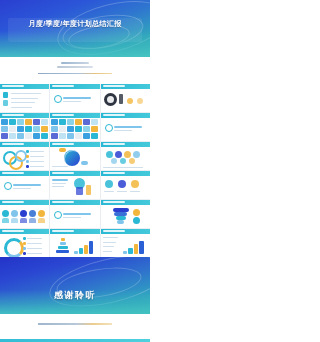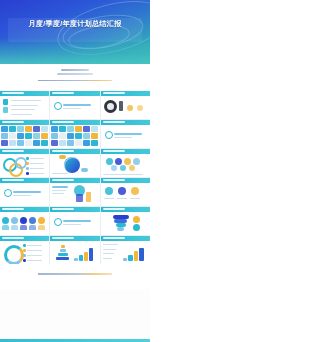--- a/index.html
+++ b/index.html
@@ -5,21 +5,21 @@
   html,body{margin:0;padding:0;}
   body{
     width:150px;height:342px;overflow:hidden;
     background:#ffffff;
     font-family:"Liberation Sans","DejaVu Sans",sans-serif;
     -webkit-font-smoothing:antialiased;
   }
   .page{position:relative;width:150px;height:342px;overflow:hidden;background:#fdfdfd;}
 
   
-  .cover{position:relative;width:150px;height:64px;overflow:hidden;
+  .cover{position:relative;width:150px;height:57px;overflow:hidden;
     background:linear-gradient(160deg,#2a3fd0 0%,#2b55d8 28%,#2f77cf 55%,#31a5bd 80%,#3fc0b8 100%);}
   .cover .wave{position:absolute;left:0;right:0;bottom:0;height:26px;
     background:linear-gradient(180deg,rgba(60,180,190,0) 0%,rgba(60,185,190,.55) 60%,rgba(70,195,195,.9) 100%);}
   .cover .swoosh{position:absolute;border-radius:50%;border:1px solid rgba(255,255,255,.22);}
   .sw1{width:110px;height:46px;right:-18px;top:4px;transform:rotate(-14deg);}
   .sw2{width:80px;height:30px;right:6px;top:16px;transform:rotate(-10deg);border-color:rgba(255,255,255,.28);}
   .sw3{width:60px;height:20px;right:20px;top:26px;transform:rotate(-8deg);border-color:rgba(255,255,255,.18);}
   .cover .tband{position:absolute;left:8px;right:8px;top:18px;height:24px;
     background:rgba(255,255,255,.07);border-radius:2px;}
   .cover-title{position:absolute;left:0;right:0;top:19px;text-align:center;color:#fff;
@@ -349,19 +349,25 @@
           <div class="ln" style="left: 2px; top: 12px; width: 11px;"></div>
           <div class="ln" style="left: 2px; top: 16.5px; width: 9px;"></div>
           <div class="sq" style="left: 22px; top: 17px; width: 4.4px; height: 3px; background: rgb(127, 196, 234);"></div>
           <div class="sq" style="left: 27.5px; top: 13.6px; width: 4.4px; height: 6.4px; background: rgb(42, 184, 212);"></div>
           <div class="sq" style="left: 33px; top: 10.2px; width: 4.4px; height: 9.8px; background: rgb(242, 182, 60);"></div>
           <div class="sq" style="left: 38.5px; top: 6.8px; width: 4.4px; height: 13.2px; background: rgb(42, 95, 214);"></div>
         </div>
       </div>
     </div>
 
+  <div class="closing">
+    <div class="sw cs1"></div>
+    <div class="sw cs2"></div>
+    <div class="wave2"></div>
+    <div class="closing-title">感谢聆听</div>
+  </div>
 
   <div class="footwrap">
     <div class="foot-rule"></div>
   </div>
 
   <div class="bottom-bar"></div>
 </div>
 
 </body></html>

